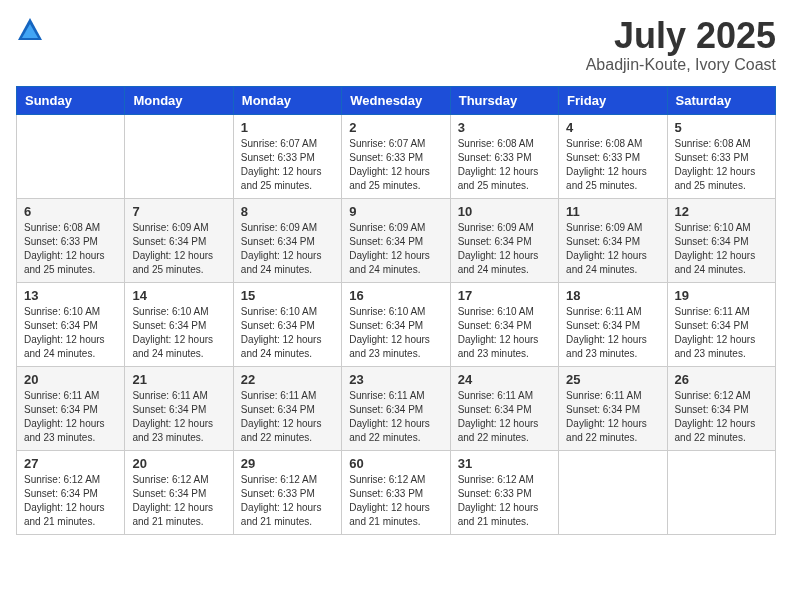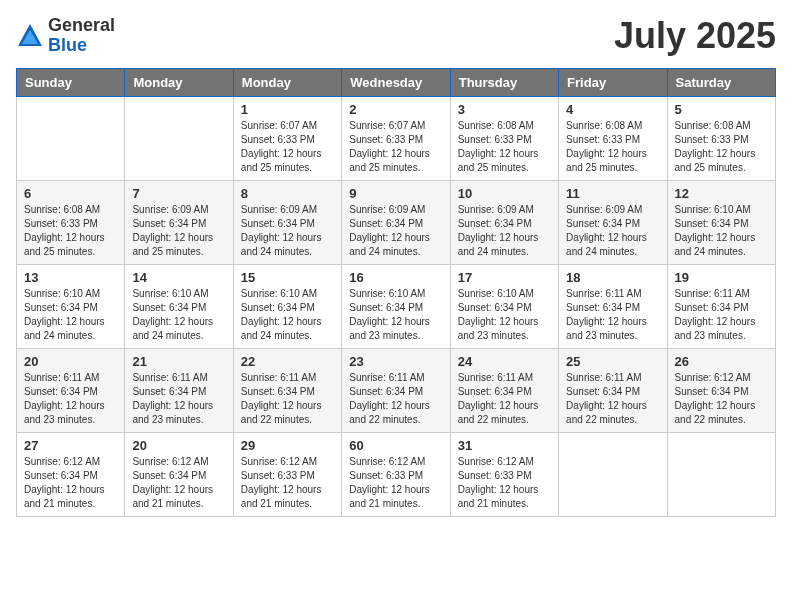--- a/index.html
+++ b/index.html
@@ -53,21 +53,21 @@
     .location-title {
       font-size: 16px;
       color: #555;
     }
     .calendar {
       width: 100%;
       border-collapse: collapse;
       border: 1px solid #ccc;
     }
     .calendar th {
-      background: #737373;
+      background: #1d4ed8;
       color: #fff;
       text-align: left;
       padding: 6px 8px;
       font-size: 13px;
       font-weight: bold;
       border: 1px solid #1565c0;
     }
     .calendar td {
       vertical-align: top;
       border: 1px solid #ccc;
@@ -98,27 +98,24 @@
   </style>
 </head>
 <body>
 
 <div class="header-area">
   <div class="logo">
     <svg class="logo-icon" viewBox="0 0 28 28" xmlns="http://www.w3.org/2000/svg">
       <polygon points="14,2 26,24 2,24" fill="#1565c0"></polygon>
       <polygon points="14,8 22,22 6,22" fill="#42a5f5"></polygon>
     </svg>
-    <div class="logo-text">
-      <span class="logo-general">General</span>
-      <span class="logo-blue">Blue</span>
-    </div>
   </div>
   <div class="title-area">
     <div class="month-title">July 2025</div>
+    <div class="location-title">Abadjin-Koute, Ivory Coast</div>
   </div>
 </div>
 
 <table class="calendar">
   <thead>
     <tr>
     <th>Sunday</th>
         <th>Monday</th>
         <th>Monday</th>
         <th>Wednesday</th>

